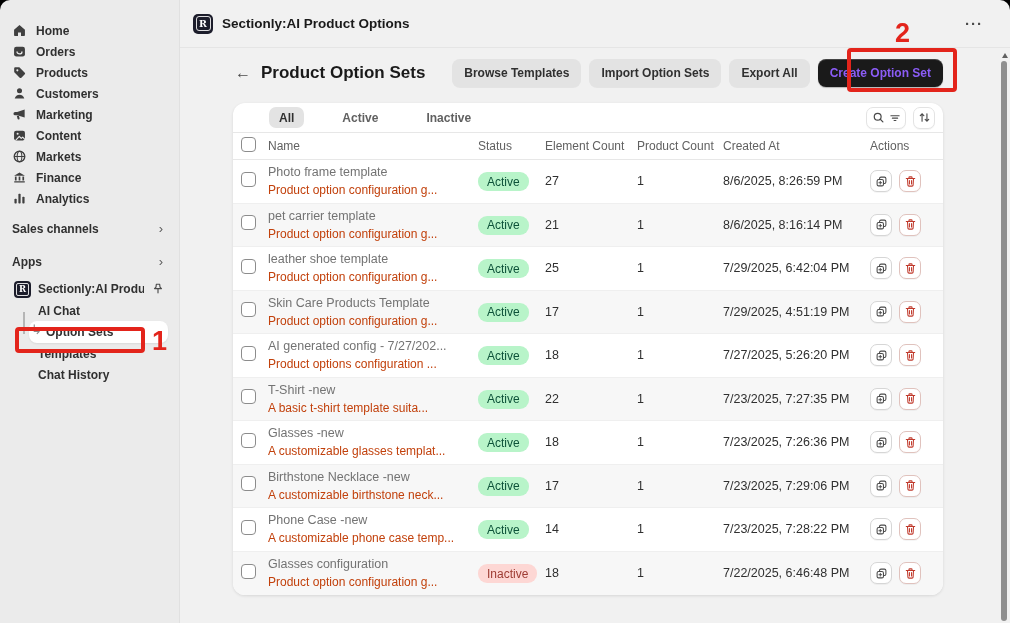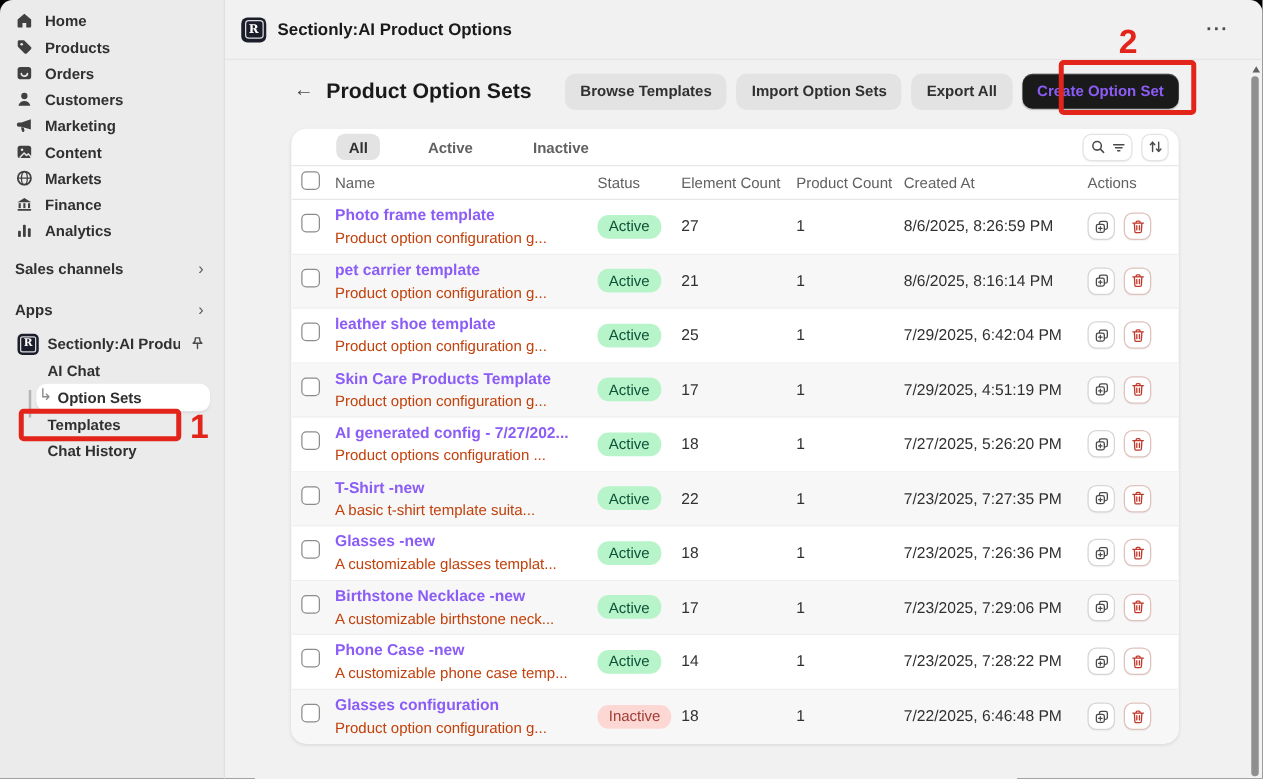--- a/index.html
+++ b/index.html
@@ -4,21 +4,21 @@
 <style>
   html,body{margin:0;padding:0;}
   body{
     width:1010px;height:623px;background:#000;
     font-family:"Liberation Sans", sans-serif;
     -webkit-font-smoothing:antialiased;overflow:hidden;position:relative;
   }
   .window{width:1010px;height:623px;border-radius:10px 10px 0 0;overflow:hidden;display:flex;position:relative;}
 
   
-  .sidebar{width:180px;background:#ebebeb;border-right:1px solid #e0e0e0;box-sizing:border-box;padding-top:6px;position:relative;flex:none;}
+  .sidebar{width:180px;background:#ebebeb;border-right:1px solid #e0e0e0;box-sizing:border-box;padding-top:20px;position:relative;flex:none;}
   .nav-item{height:21px;display:flex;align-items:center;gap:9px;padding:0 12px;font-size:12px;font-weight:600;color:#303030;cursor:pointer;}
   .nav-item .nico{width:15px;height:15px;display:flex;align-items:center;justify-content:center;flex:none;}
   .nav-group{height:21px;display:flex;align-items:center;justify-content:space-between;padding:0 16px 0 12px;font-size:12px;font-weight:600;color:#303030;}
   .nav-group .chev{color:#5c5c5c;font-size:13px;font-weight:400;}
   .grp-sales{margin-top:9px;}
   .grp-apps{margin-top:12px;}
   .app-row{margin-top:6px;height:22px;display:flex;align-items:center;gap:7px;padding:0 14px 0 14px;font-size:12px;font-weight:600;color:#303030;}
   .app-logo-sm{width:17px;height:17px;border-radius:4px;background:#1c1d2b;color:#fff;display:flex;align-items:center;justify-content:center;flex:none;}
   .app-logo-sm span{display:flex;align-items:center;justify-content:center;width:11px;height:11px;border:1px solid rgba(255,255,255,.85);border-radius:2px;font-family:"DejaVu Serif",serif;font-size:8.5px;font-weight:700;}
   .app-row .lbl{flex:1;white-space:nowrap;overflow:hidden;}
@@ -53,21 +53,21 @@
   .icon-btn{height:22px;display:flex;align-items:center;justify-content:center;gap:4px;background:#fff;border:1px solid #e3e3e3;border-radius:7px;cursor:pointer;box-shadow:0 1px 0 rgba(0,0,0,.04);padding:0 5px;}
   .icon-btn.search{width:40px;margin-right:7px;}
   .icon-btn.sort{width:22px;padding:0;}
 
   .grid-row{display:grid;grid-template-columns:27px 210px 67px 92px 86px 147px 1fr;align-items:center;padding:0 8px;box-sizing:border-box;}
   .thead{height:27px;border-bottom:1px solid #e7e7e7;font-size:12px;color:#616161;}
   .cb{width:15px;height:15px;border:1.5px solid #8c8c8c;border-radius:4px;background:#fff;display:inline-block;box-sizing:border-box;cursor:pointer;}
   .trow{height:43.5px;border-bottom:1px solid #efefef;}
   .trow:last-child{border-bottom:none;}
   .trow.alt{background:#f7f7f7;}
-  .cell-name .nm{font-size:12.5px;font-weight:700;color:#8b5cf6;cursor:pointer;}
+  .cell-name .nm{font-size:12.5px;font-weight:400;color:#737373;cursor:pointer;}
   .cell-name .ds{font-size:12px;color:#c2410c;margin-top:4px;}
   .cell-num{font-size:12.5px;color:#303030;}
   .cell-date{font-size:12.5px;color:#303030;}
   .badge{display:inline-block;padding:2.5px 9px;border-radius:9px;font-size:12px;font-weight:500;background:var(--badge-active-bg,#b8f4c9);color:var(--badge-active-text,#0d5239);}
   .badge.inactive{background:var(--badge-inactive-bg,#fdd7d4);color:var(--badge-inactive-text,#9e3c33);}
   .cell-actions{display:flex;gap:7px;}
   .act-btn{width:22px;height:22px;border-radius:7px;background:#fff;border:1px solid #d6d6d6;display:flex;align-items:center;justify-content:center;cursor:pointer;box-shadow:0 1px 0 rgba(0,0,0,.04);padding:0;}
   .act-btn.del{border-color:#e0c2bd;}
 
   
@@ -96,34 +96,34 @@
         <span class="nico">
             <svg width="15" height="15" viewBox="0 0 16 16">
               <path d="M8 2.2 2.2 7.1v5.6c0 .6.5 1.1 1.1 1.1h3.1V10h3.2v3.8h3.1c.6 0 1.1-.5 1.1-1.1V7.1z" fill="#404040"></path>
             </svg>
           </span>
         <span>Home</span>
       </div>
       <div class="nav-item">
         <span class="nico">
             <svg width="15" height="15" viewBox="0 0 16 16">
+              <rect x="2.2" y="2.8" width="11.6" height="10.4" rx="2.4" fill="#404040"></rect>
+              <path d="M5.4 8.4a2.6 2.2 0 0 0 5.2 0" stroke="#ebebeb" stroke-width="1.4" fill="none" stroke-linecap="round"></path>
+            </svg>
+          </span>
+        <span>Orders</span>
+      </div>
+      <div class="nav-item">
+        <span class="nico">
+            <svg width="15" height="15" viewBox="0 0 16 16">
               <path d="M2.3 3.6c0-.7.6-1.3 1.3-1.3h3.6c.35 0 .68.14.92.38l5.5 5.5c.5.5.5 1.3 0 1.8l-3.6 3.6c-.5.5-1.3.5-1.8 0l-5.5-5.5a1.3 1.3 0 0 1-.38-.92z" fill="#404040"></path>
               <circle cx="5.7" cy="5.7" r="1.1" fill="#ebebeb"></circle>
             </svg>
           </span>
         <span>Products</span>
-      </div>
-      <div class="nav-item">
-        <span class="nico">
-            <svg width="15" height="15" viewBox="0 0 16 16">
-              <rect x="2.2" y="2.8" width="11.6" height="10.4" rx="2.4" fill="#404040"></rect>
-              <path d="M5.4 8.4a2.6 2.2 0 0 0 5.2 0" stroke="#ebebeb" stroke-width="1.4" fill="none" stroke-linecap="round"></path>
-            </svg>
-          </span>
-        <span>Orders</span>
       </div>
       <div class="nav-item">
         <span class="nico">
             <svg width="15" height="15" viewBox="0 0 16 16">
               <circle cx="8" cy="5.1" r="2.7" fill="#404040"></circle>
               <path d="M2.9 13.4c.6-2.6 2.6-4 5.1-4s4.5 1.4 5.1 4z" fill="#404040"></path>
             </svg>
           </span>
         <span>Customers</span>
       </div>

